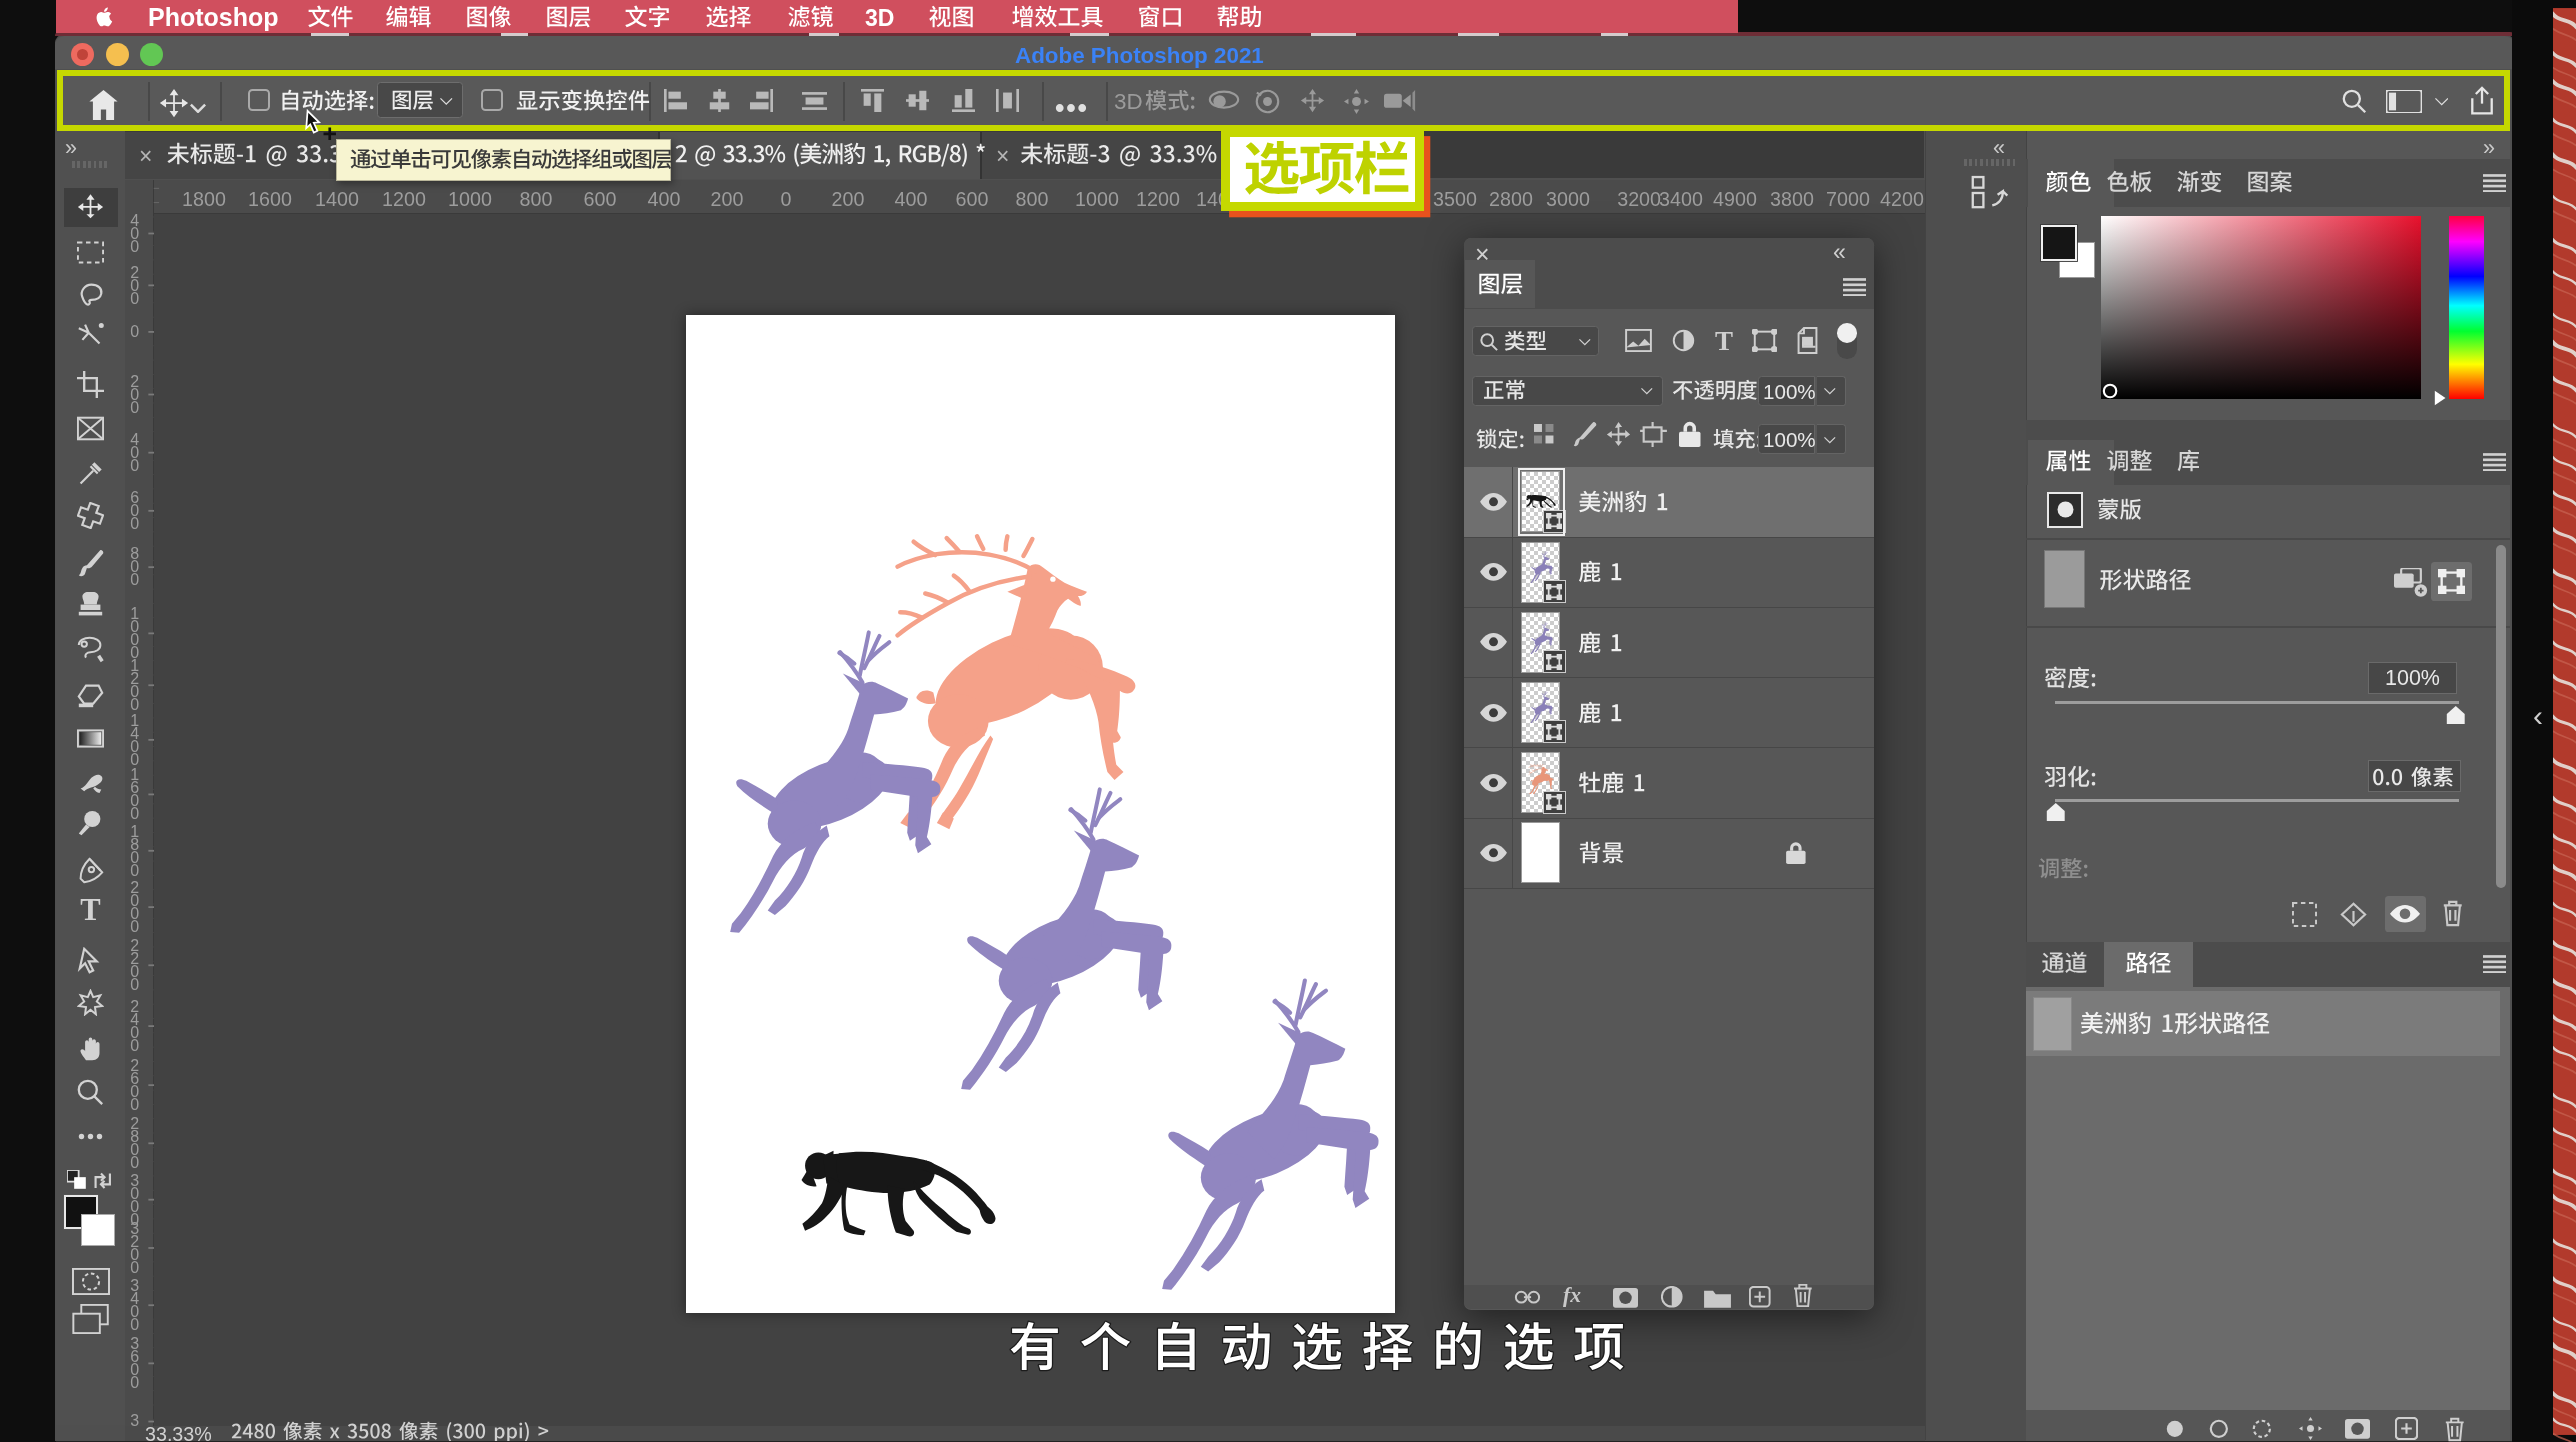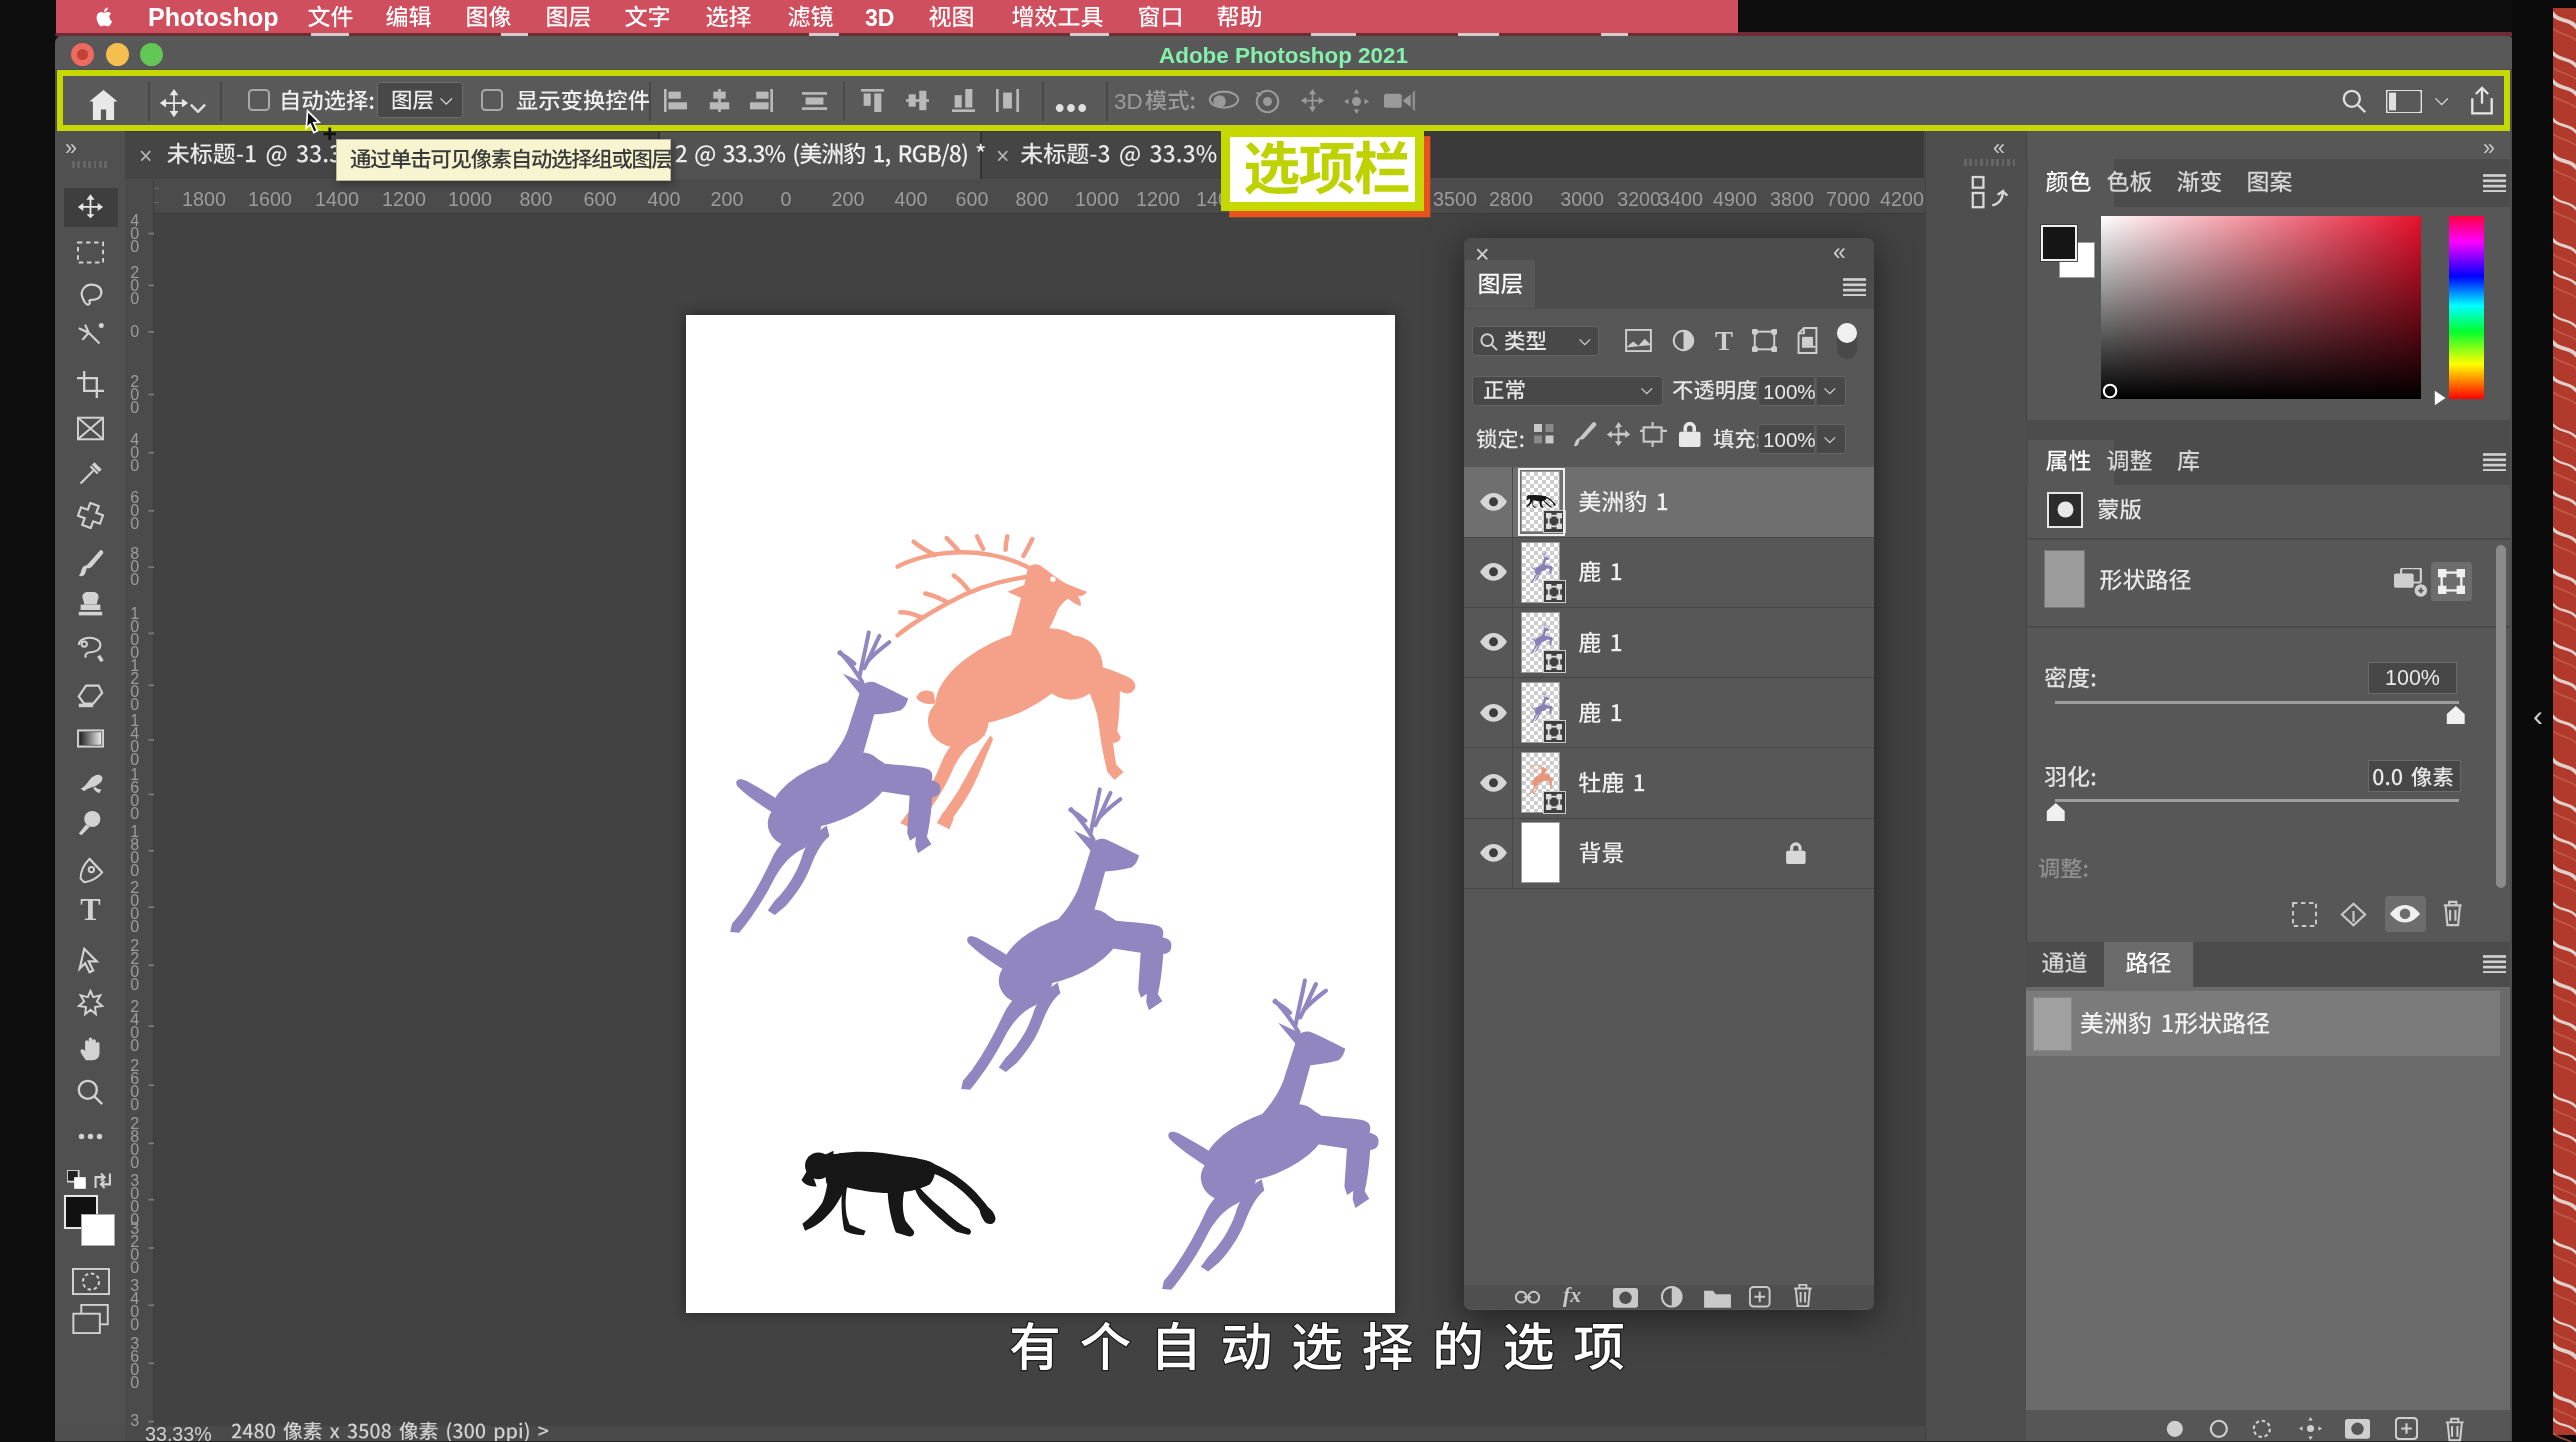--- a/index.html
+++ b/index.html
@@ -121,21 +121,21 @@
     </defs>
   </svg>
 <div id="root" style="position:relative;width:2576px;height:1443px;background:#0e0e0e;overflow:hidden;font-family:'Liberation Sans',sans-serif">
 <div style="position:absolute;left:55px;top:34px;width:2459px;height:1407px;background:#4f4f4f;border-radius:9px 9px 0 0"></div>
 <div style="position:absolute;left:55px;top:32px;width:2459px;height:3.6px;background:#6e2d36;border-radius:5.4px 5.4px 0 0"></div>
 <div style="position:absolute;left:55px;top:36px;width:2459px;height:33px;background:#585858;border-radius:9px 9px 0 0"></div>
 <div style="position:absolute;left:71px;top:43px;width:23px;height:23px;background:#ee6a5f;border-radius:50%"></div>
 <div style="position:absolute;left:77px;top:49px;width:10.7px;height:10.7px;background:#c04339;border-radius:50%"></div>
 <div style="position:absolute;left:106px;top:43px;width:23px;height:23px;background:#f5bf4f;border-radius:50%"></div>
 <div style="position:absolute;left:140px;top:43px;width:23px;height:23px;background:#62c754;border-radius:50%"></div>
-<div style="position:absolute;left:1015px;top:43px;width:537px;font:700 22.4px 'Liberation Sans',sans-serif;color:#86efac;letter-spacing:0px;text-align:center;white-space:nowrap">Adobe Photoshop 2021</div>
+<div style="position:absolute;left:1015px;top:43px;width:537px;font:700 22.4px 'Liberation Sans',sans-serif;color:#3b82f6;letter-spacing:0px;text-align:left;white-space:nowrap">Adobe Photoshop 2021</div>
 <div style="position:absolute;left:56px;top:0px;width:1682px;height:33px;background:#d04f5e"></div>
 <svg style="position:absolute;left:95px;top:6.3px" width="19.7" height="21.5" viewBox="0 0 22 24">
       <path fill="#fff" d="M15.8 12.6c0-2.6 2.1-3.8 2.2-3.9-1.2-1.8-3.1-2-3.7-2-1.6-.2-3.1.9-3.9.9-.8 0-2-.9-3.4-.9C5.3 6.7 3.6 7.7 2.7 9.3.8 12.6 2.2 17.4 4 20c.9 1.3 2 2.7 3.4 2.7 1.4-.1 1.9-.9 3.5-.9 1.6 0 2.1.9 3.5.9 1.5 0 2.4-1.3 3.3-2.6 1-1.5 1.5-3 1.5-3.1-.1 0-2.9-1.1-2.9-4.4zM13.2 4.9c.7-.9 1.2-2.1 1.1-3.3-1 0-2.3.7-3 1.6-.7.8-1.3 2-1.1 3.2 1.2.1 2.3-.6 3-1.5z"></path>
     </svg>
 <div style="position:absolute;left:148px;top:2.7px;width:537px;font:700 25px 'Liberation Sans',sans-serif;color:#fff;letter-spacing:0px;text-align:left;white-space:nowrap">Photoshop</div>
 <svg style="position:absolute;left:307px;top:4.9px;overflow:visible" width="47" height="23" viewBox="0 0 2000 1000" fill="#ffffff">
       <use href="#m6587" x="0"></use>
       <use href="#m4ef6" x="1000"></use>
     </svg>
 <svg style="position:absolute;left:385px;top:4.9px;overflow:visible" width="47" height="23" viewBox="0 0 2000 1000" fill="#ffffff">
@@ -421,21 +421,21 @@
 <div style="position:absolute;left:875px;top:188px;width:72px;font:400 19.7px 'Liberation Sans',sans-serif;color:#9d9d9d;letter-spacing:0px;text-align:center;white-space:nowrap">400</div>
 <div style="position:absolute;left:936px;top:188px;width:72px;font:400 19.7px 'Liberation Sans',sans-serif;color:#9d9d9d;letter-spacing:0px;text-align:center;white-space:nowrap">600</div>
 <div style="position:absolute;left:996px;top:188px;width:72px;font:400 19.7px 'Liberation Sans',sans-serif;color:#9d9d9d;letter-spacing:0px;text-align:center;white-space:nowrap">800</div>
 <div style="position:absolute;left:1061px;top:188px;width:72px;font:400 19.7px 'Liberation Sans',sans-serif;color:#9d9d9d;letter-spacing:0px;text-align:center;white-space:nowrap">1000</div>
 <div style="position:absolute;left:1122px;top:188px;width:72px;font:400 19.7px 'Liberation Sans',sans-serif;color:#9d9d9d;letter-spacing:0px;text-align:center;white-space:nowrap">1200</div>
 <div style="position:absolute;left:1182px;top:188px;width:72px;font:400 19.7px 'Liberation Sans',sans-serif;color:#9d9d9d;letter-spacing:0px;text-align:center;white-space:nowrap">1400</div>
 <div style="position:absolute;left:1243px;top:188px;width:72px;font:400 19.7px 'Liberation Sans',sans-serif;color:#9d9d9d;letter-spacing:0px;text-align:center;white-space:nowrap">1600</div>
 <div style="position:absolute;left:1304px;top:188px;width:72px;font:400 19.7px 'Liberation Sans',sans-serif;color:#9d9d9d;letter-spacing:0px;text-align:center;white-space:nowrap">1800</div>
 <div style="position:absolute;left:1419px;top:188px;width:72px;font:400 19.7px 'Liberation Sans',sans-serif;color:#9d9d9d;letter-spacing:0px;text-align:center;white-space:nowrap">3500</div>
 <div style="position:absolute;left:1475px;top:188px;width:72px;font:400 19.7px 'Liberation Sans',sans-serif;color:#9d9d9d;letter-spacing:0px;text-align:center;white-space:nowrap">2800</div>
-<div style="position:absolute;left:1532px;top:188px;width:72px;font:400 19.7px 'Liberation Sans',sans-serif;color:#9d9d9d;letter-spacing:0px;text-align:right;white-space:nowrap">3000</div>
+<div style="position:absolute;left:1532px;top:188px;width:72px;font:400 19.7px 'Liberation Sans',sans-serif;color:#9d9d9d;letter-spacing:0px;text-align:center;white-space:nowrap">3000</div>
 <div style="position:absolute;left:1589px;top:188px;width:72px;font:400 19.7px 'Liberation Sans',sans-serif;color:#9d9d9d;letter-spacing:0px;text-align:right;white-space:nowrap">3200</div>
 <div style="position:absolute;left:1645px;top:188px;width:72px;font:400 19.7px 'Liberation Sans',sans-serif;color:#9d9d9d;letter-spacing:0px;text-align:center;white-space:nowrap">3400</div>
 <div style="position:absolute;left:1699px;top:188px;width:72px;font:400 19.7px 'Liberation Sans',sans-serif;color:#9d9d9d;letter-spacing:0px;text-align:center;white-space:nowrap">4900</div>
 <div style="position:absolute;left:1756px;top:188px;width:72px;font:400 19.7px 'Liberation Sans',sans-serif;color:#9d9d9d;letter-spacing:0px;text-align:center;white-space:nowrap">3800</div>
 <div style="position:absolute;left:1812px;top:188px;width:72px;font:400 19.7px 'Liberation Sans',sans-serif;color:#9d9d9d;letter-spacing:0px;text-align:center;white-space:nowrap">7000</div>
 <div style="position:absolute;left:1866px;top:188px;width:72px;font:400 19.7px 'Liberation Sans',sans-serif;color:#9d9d9d;letter-spacing:0px;text-align:center;white-space:nowrap">4200</div>
 <svg style="position:absolute;left:125px;top:180px" width="1800" height="34" viewBox="0 140 2012 38">
       <rect x="230" y="26" width="2" height="12" fill="#7a7a7a"></rect>
       <rect x="304" y="26" width="2" height="12" fill="#7a7a7a"></rect>
       <rect x="378" y="26" width="2" height="12" fill="#7a7a7a"></rect>

